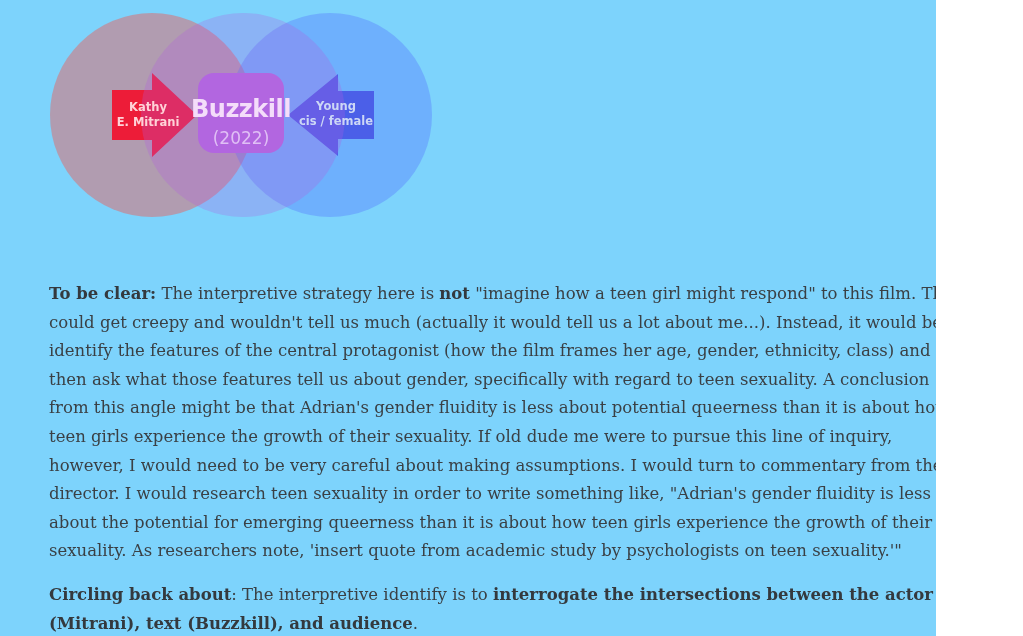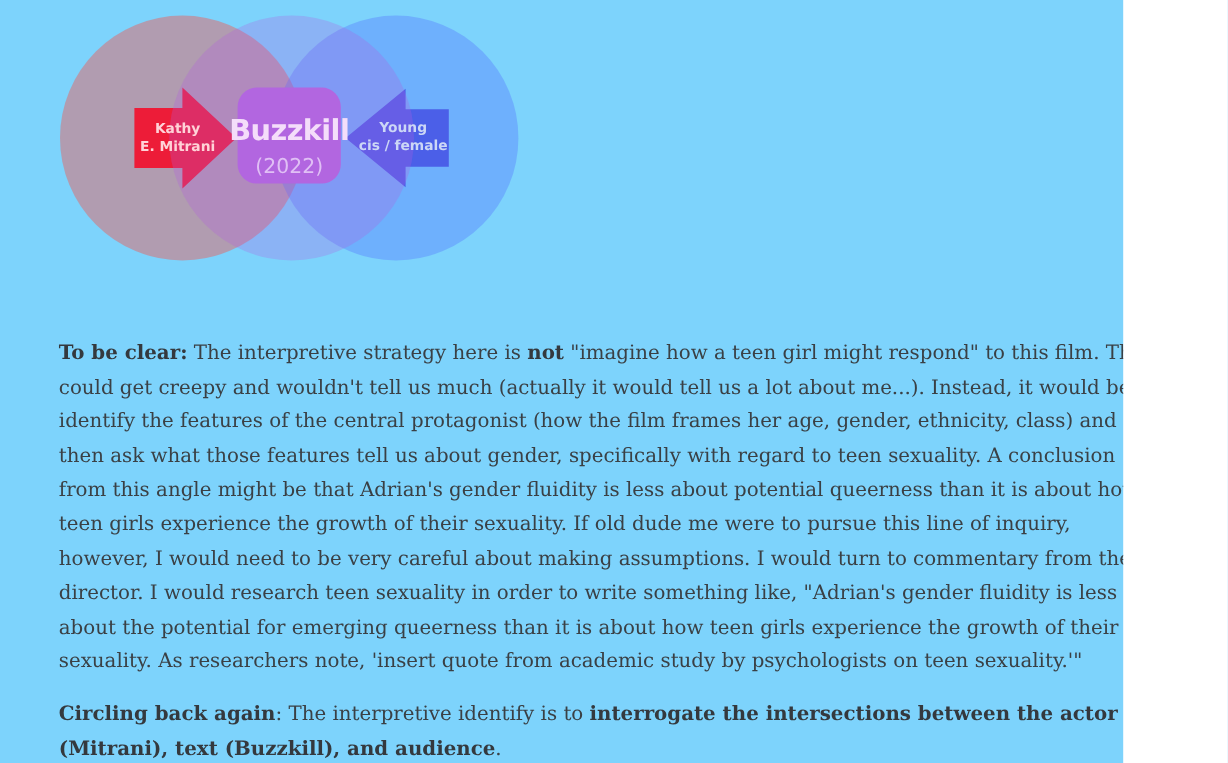--- a/index.html
+++ b/index.html
@@ -84,16 +84,16 @@
 
     <text class="film-title" x="241" y="117">Buzzkill</text>
     <text class="film-year" x="241" y="144">(2022)</text>
 
     <text class="arrow-label blue-label" x="336" y="110">Young</text>
     <text class="arrow-label blue-label" x="336" y="125">cis / female</text>
   </svg>
 
   <div class="article">
       <p><strong>To be clear:</strong><span> The interpretive strategy here is </span><strong>not</strong><span> "imagine how a teen girl might respond" to this film. That could get creepy and wouldn't tell us much (actually it would tell us a lot about me...). Instead, it would be: identify the features of the central protagonist (how the film frames her age, gender, ethnicity, class) and then ask what those features tell us about gender, specifically with regard to teen sexuality. A conclusion from this angle might be that Adrian's gender fluidity is less about potential queerness than it is about how teen girls experience the growth of their sexuality. If old dude me were to pursue this line of inquiry, however, I would need to be very careful about making assumptions. I would turn to commentary from the director. I would research teen sexuality in order to write something like, "Adrian's gender fluidity is less about the potential for emerging queerness than it is about how teen girls experience the growth of their sexuality. As researchers note, 'insert quote from academic study by psychologists on teen sexuality.'"</span></p>
-      <p><strong>Circling back again</strong><span>: The interpretive identify is to </span><strong>interrogate the intersections between the actor (Mitrani), text (Buzzkill), and audience</strong><span>.</span></p>
+      <p><strong>Circling back about</strong><span>: The interpretive identify is to </span><strong>interrogate the intersections between the actor (Mitrani), text (Buzzkill), and audience</strong><span>.</span></p>
     </div>
 
 </div>
 
 </body></html>

